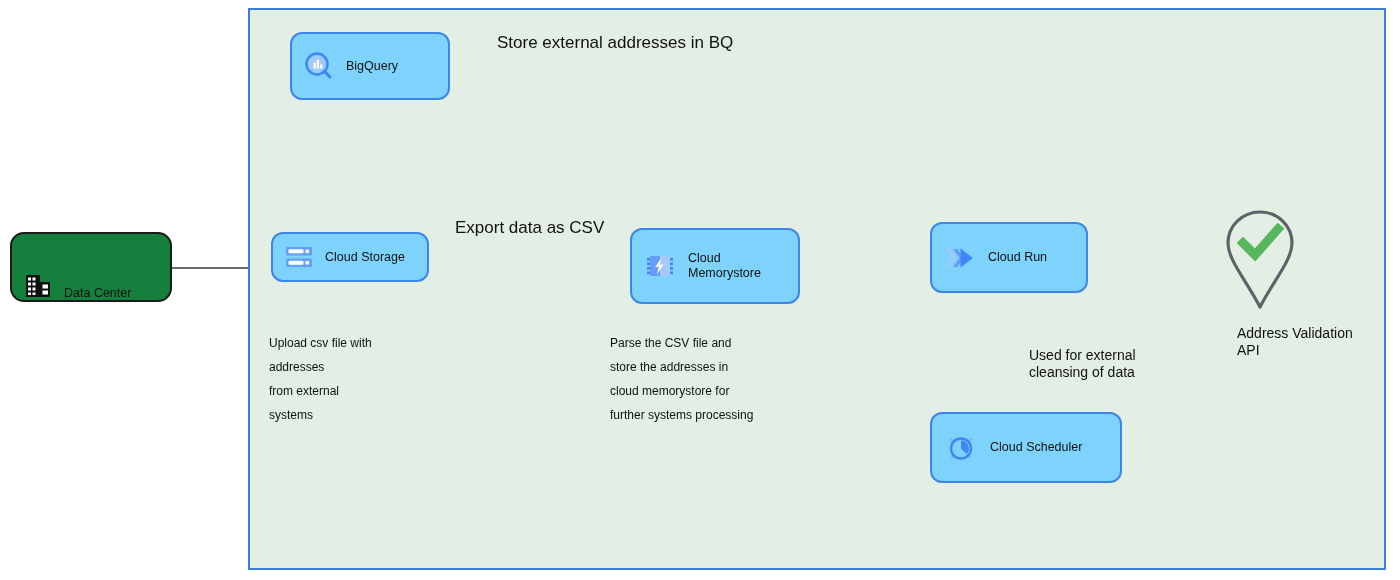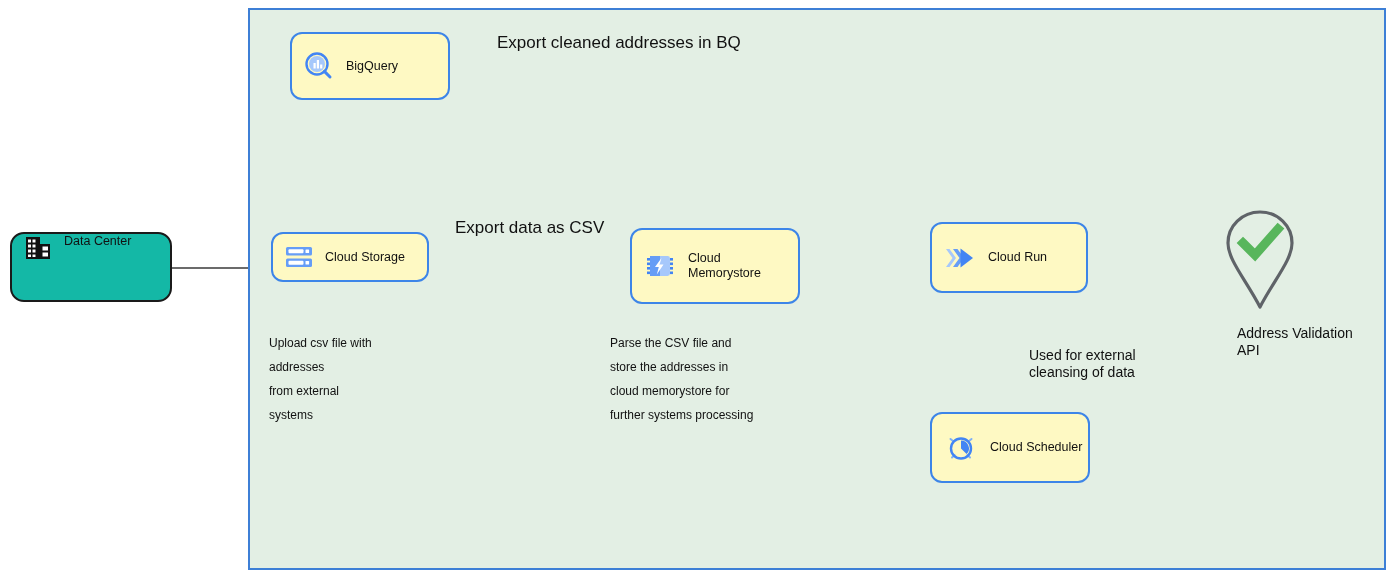--- a/index.html
+++ b/index.html
@@ -30,21 +30,21 @@
     width: 1138px;
     height: 562px;
     background: #e3efe4;
     border: 2px solid #3d7fd6;
     box-sizing: border-box;
   }
 
   
   .node {
     box-sizing: border-box;
-    background: #fef9c3;
+    background: #7dd3fc;
     border: 2px solid #3d85e8;
     border-radius: 12px;
     display: flex;
     align-items: center;
     overflow: hidden;
   }
   .node .icon-slot {
     flex: 0 0 auto;
     display: flex;
     align-items: center;
@@ -59,37 +59,37 @@
     white-space: pre-line;
   }
 
   
   #data-center-node {
     left: 10px;
     top: 232px;
     width: 162px;
     height: 70px;
     box-sizing: border-box;
-    background: #14b8a6;
+    background: #15803d;
     border: 2px solid #1a1a1a;
     border-radius: 14px;
     display: flex;
-    align-items: flex-start;
+    align-items: flex-end;
   }
   #data-center-node .node-label {
     font-size: 12.5px;
     color: #111111;
   }
 
   
   #bigquery-node      { left: 290px;  top: 32px;  width: 160px; height: 68px; }
   #cloud-storage-node { left: 271px;  top: 232px; width: 158px; height: 50px; }
   #memorystore-node   { left: 630px;  top: 228px; width: 170px; height: 76px; }
   #cloud-run-node     { left: 930px;  top: 212px; width: 158px; height: 71px; margin-top: 10px; }
-  #scheduler-node     { left: 930px;  top: 412px; width: 160px; height: 71px; }
+  #scheduler-node     { left: 930px;  top: 412px; width: 192px; height: 71px; }
 
   #bigquery-node .icon-slot      { width: 54px; }
   #cloud-storage-node .icon-slot { width: 52px; }
   #memorystore-node .icon-slot   { width: 56px; }
   #cloud-run-node .icon-slot     { width: 56px; }
   #scheduler-node .icon-slot     { width: 58px; }
   #data-center-node .icon-slot   { width: 52px; display:flex; align-items:center; justify-content:center; }
 
   
   .caption {
@@ -263,21 +263,21 @@
 
 <div class="abs" style="left:1222px; top:208px;">
   <svg width="76" height="104" viewBox="0 0 76 104">
     <path d="M38,4 C20,4 6,18 6,35 C6,52 24,72 38,99 C52,72 70,52 70,35 C70,18 56,4 38,4 Z" fill="none" stroke="#5f6368" stroke-width="3.2" stroke-linejoin="round"></path>
     <path d="M21,35 L33,47 L56,21" fill="none" stroke="#58b65c" stroke-width="9" stroke-linecap="square" stroke-linejoin="miter"></path>
   </svg>
 </div>
 <div class="abs caption-sm" id="label-avapi">Address Validation
 API</div>
 
-<div class="abs caption" id="label-store-bq">Export cleaned addresses in BQ</div>
+<div class="abs caption" id="label-store-bq">Store external addresses in BQ</div>
 
 <div class="abs caption" id="label-export-csv">Export data as CSV</div>
 
 <div class="abs caption" id="caption-upload">Upload csv file with
 addresses
 from external
 systems</div>
 
 <div class="abs caption" id="caption-parse">Parse the CSV file and
 store the addresses in

